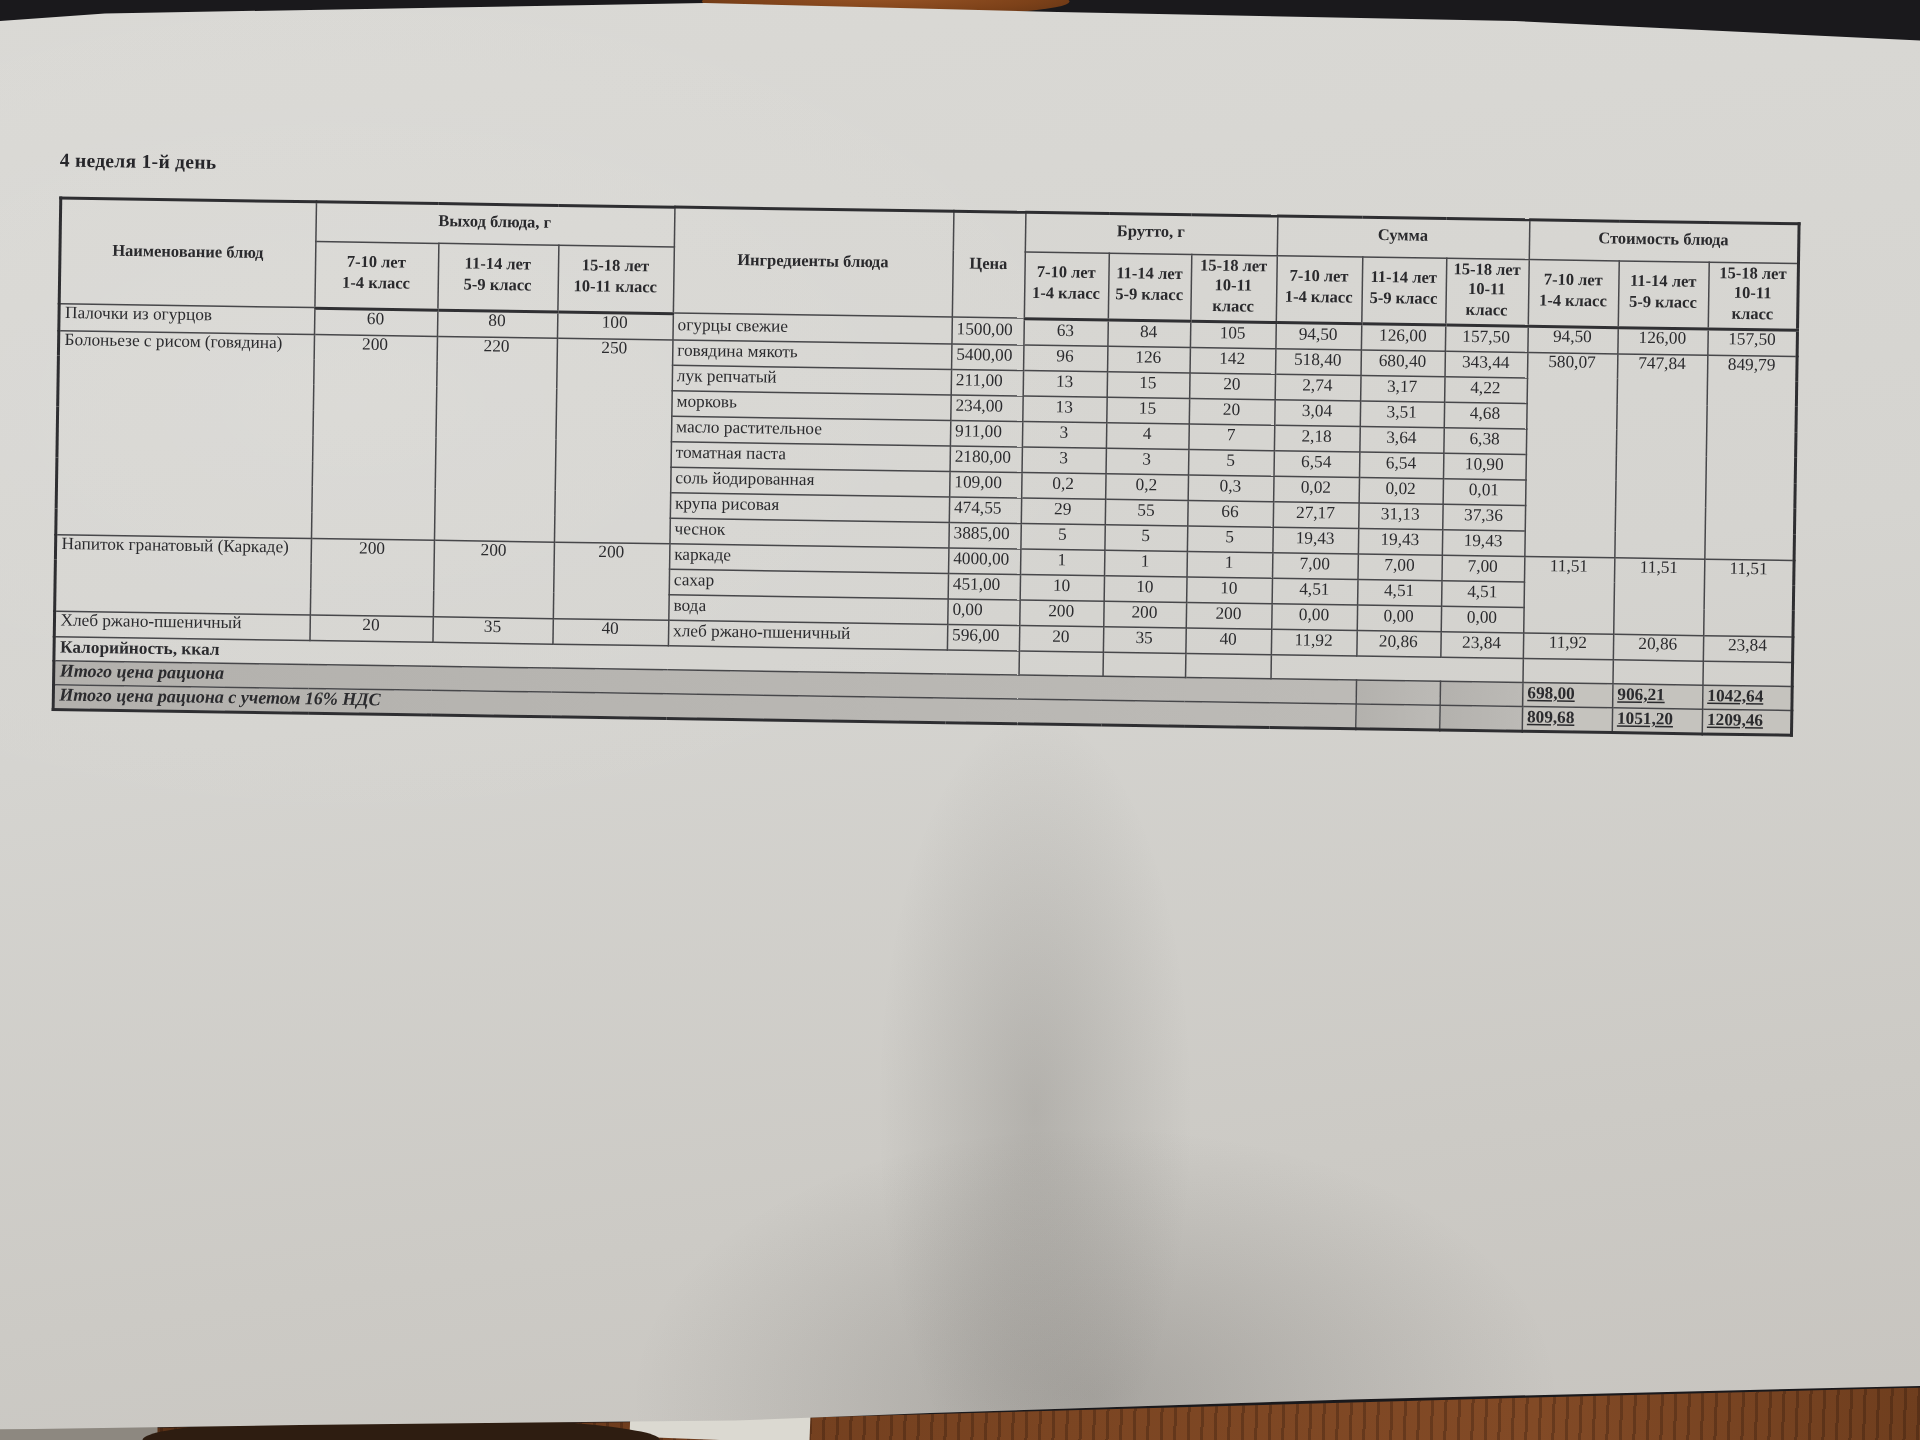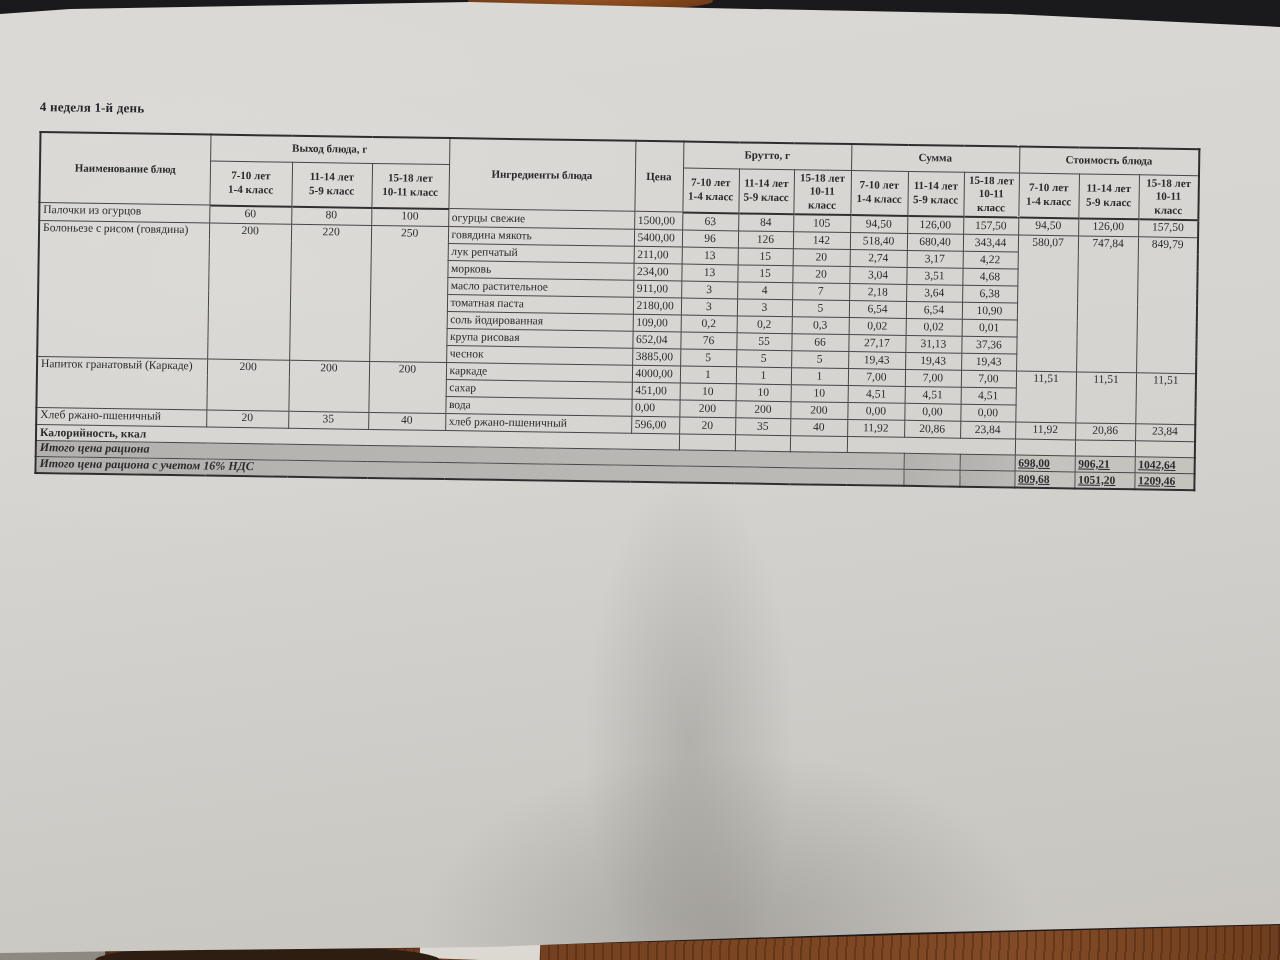--- a/index.html
+++ b/index.html
@@ -221,22 +221,22 @@
             <td class="r">109,00</td>
             <td class="c">0,2</td>
             <td class="c">0,2</td>
             <td class="c">0,3</td>
             <td class="c">0,02</td>
             <td class="c">0,02</td>
             <td class="c">0,01</td>
           </tr>
           <tr>
             <td class="l">крупа рисовая</td>
-            <td class="r">652,04</td>
-            <td class="c">76</td>
+            <td class="r">474,55</td>
+            <td class="c">29</td>
             <td class="c">55</td>
             <td class="c">66</td>
             <td class="c">27,17</td>
             <td class="c">31,13</td>
             <td class="c">37,36</td>
           </tr>
           <tr>
             <td class="l">чеснок</td>
             <td class="r">3885,00</td>
             <td class="c">5</td>

